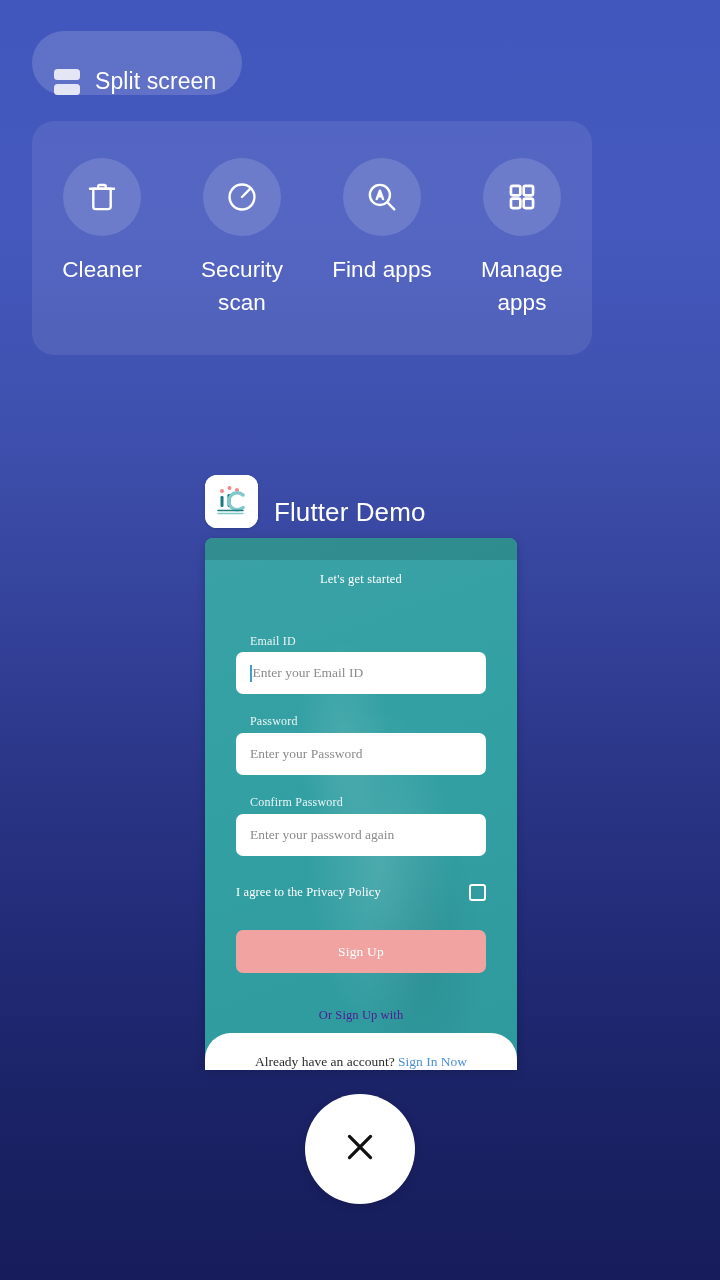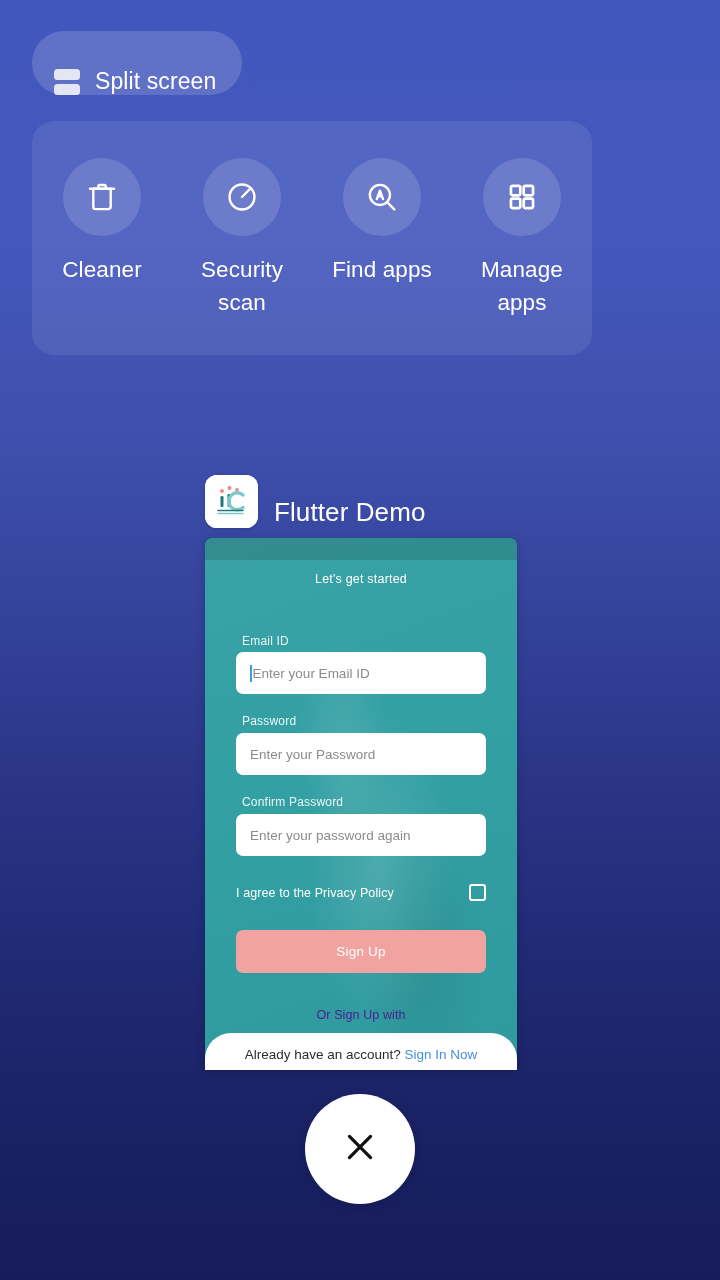--- a/index.html
+++ b/index.html
@@ -89,29 +89,29 @@
     background:
       radial-gradient(ellipse 120px 260px at 56% 62%, rgba(255,255,255,.13), rgba(255,255,255,0) 62%),
       radial-gradient(ellipse 70px 150px at 44% 38%, rgba(255,255,255,.10), rgba(255,255,255,0) 66%),
       radial-gradient(ellipse 90px 200px at 70% 80%, rgba(0,0,0,.07), rgba(0,0,0,0) 70%),
       linear-gradient(160deg,#3aa2a6 0%,#33a0a3 40%,#2f9a9e 100%);
   }
   .card-statusbar{
     position:absolute; left:0; top:0; width:100%; height:22px;
     background:rgba(0,0,0,.13);
   }
-  .card-body{ position:absolute; inset:0; }
+  .card-body{ position:absolute; inset:0;font-family:Liberation Serif, serif; }
 
   .lets-started{
     position:absolute; top:34px; left:0; width:100%;
     text-align:center; color:#ffffff; font-size:12.5px; letter-spacing:.2px;
   }
 
   .field-label{
-    position:absolute; left:37px; color:#eaf7f7; font-size:12px; letter-spacing:.2px;
+    position:absolute; left:45px; color:#eaf7f7; font-size:12px; letter-spacing:.2px;
   }
   .field-box{
     position:absolute; left:31px; width:250px; height:42px;
     background:#ffffff; border-radius:7px;
     display:flex; align-items:center; padding-left:14px;
   }
   .field-ph{ color:#8b8b8b; font-size:13.5px; }
   .caret{
     width:1.6px; height:17px; background:#3b9fd4; margin-right:1px; flex:none;
   }
@@ -140,21 +140,21 @@
     position:absolute; top:499px; left:0; width:100%;
     display:flex; justify-content:center; gap:28px;
   }
   .social-circle{
     width:30px; height:30px; border-radius:50%; background:#ffffff;
   }
 
   .bottom-sheet{
     position:absolute; left:0; bottom:0; width:100%; height:37px;
     background:#ffffff; border-radius:26px 26px 0 0;
-    display:flex; align-items:flex-start; justify-content:center;
+    display:flex; align-items:flex-end; justify-content:center;
     overflow:hidden;
     margin-top:33px;
   }
   .sheet-text{ color:#2c2c2c; font-size:13.5px; white-space:nowrap; margin-top:14px; }
   .sheet-link{ color:#4a8fd8; }
 
   
   .close-fab{
     position:absolute; left:50%; transform:translateX(-50%);
     top:1094px; width:110px; height:110px; border-radius:50%;

